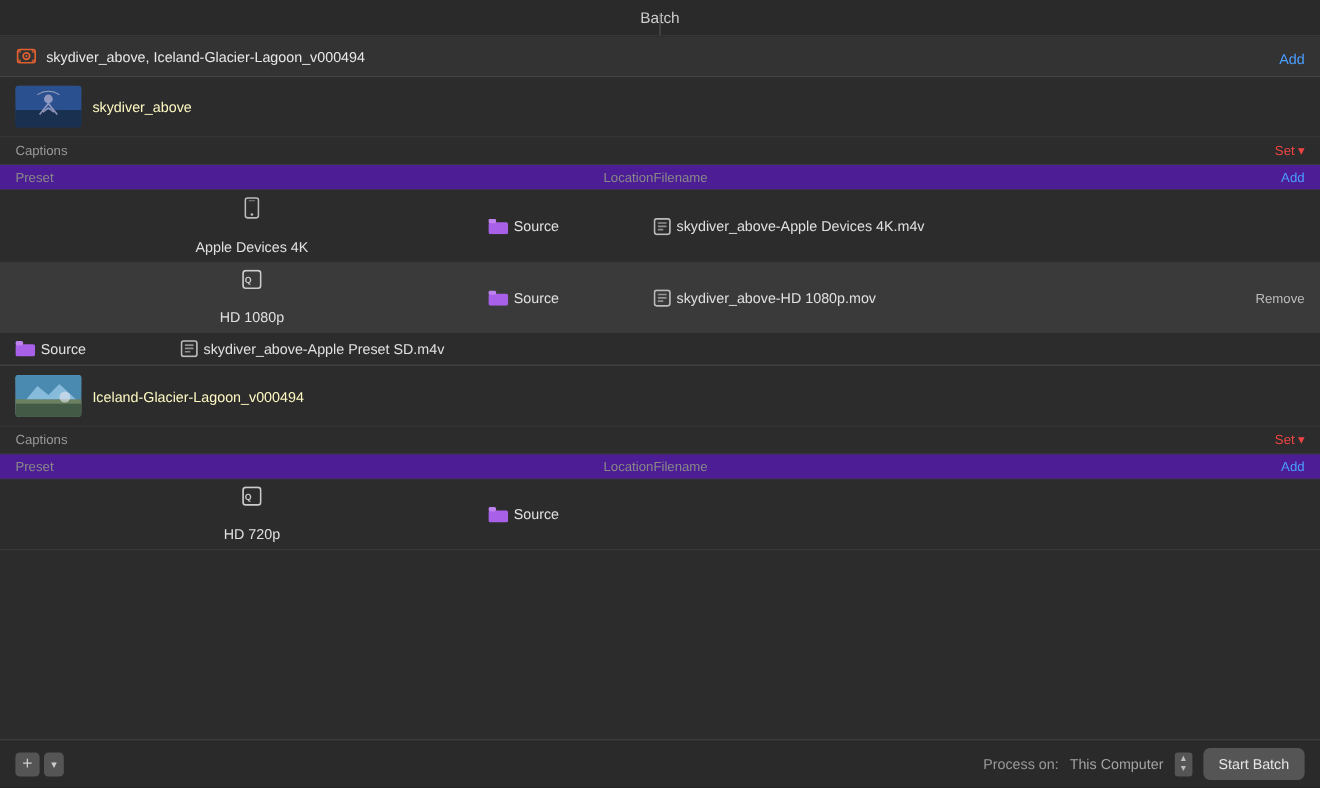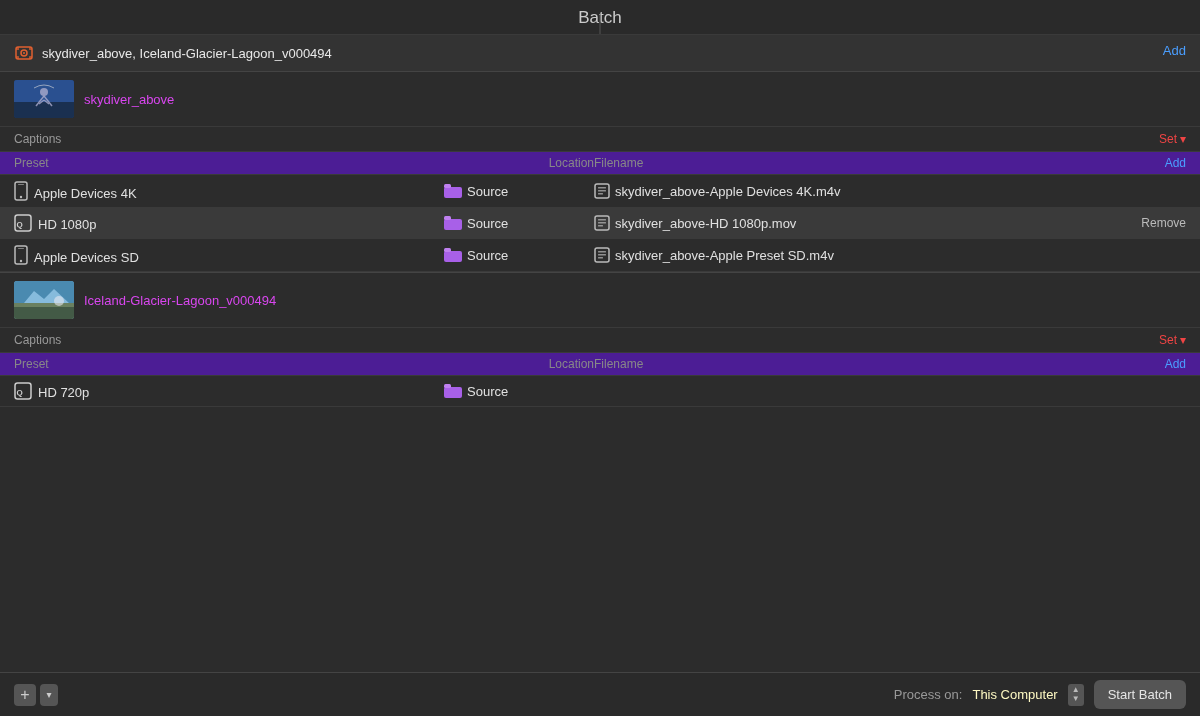--- a/index.html
+++ b/index.html
@@ -36,21 +36,21 @@
     
     .main-area {
       flex: 1;
       overflow-y: auto;
       background: #2c2c2c;
     }
 
     
     .job-header {
       display: flex;
-      align-items: flex-start;
+      align-items: flex-end;
       justify-content: space-between;
       background: #333;
       padding: 8px 14px;
       border-bottom: 1px solid #444;
     }
     .job-header-left {
       display: flex;
       align-items: center;
       gap: 8px;
     }
@@ -83,21 +83,21 @@
       background: #1a3a6a;
       border-radius: 3px;
       overflow: hidden;
       display: flex;
       align-items: center;
       justify-content: center;
       flex-shrink: 0;
     }
     .clip-name {
       font-size: 13px;
-      color: #d946ef;
+      color: #fef9c3;
     }
 
     
     .captions-row {
       display: flex;
       align-items: center;
       justify-content: space-between;
       padding: 5px 14px;
       background: #2c2c2c;
       border-bottom: 1px solid #3a3a3a;
@@ -142,22 +142,23 @@
       padding: 6px 14px;
       background: #2c2c2c;
       border-bottom: 1px solid #3a3a3a;
       font-size: 13px;
     }
     .output-row.selected {
       background: #3a3a3a;
     }
     .output-row .col-preset {
       display: flex;
-      align-items: flex-end;
-      gap: 6px;
+      align-items: center;
+      gap: 18px;
+      flex-direction: column;
     }
     .output-row .col-location {
       display: flex;
       align-items: center;
       gap: 5px;
     }
     .output-row .col-filename {
       display: flex;
       align-items: center;
       gap: 5px;
@@ -225,21 +226,21 @@
       align-items: center;
       gap: 10px;
     }
     .process-label {
       font-size: 13px;
       color: #999;
       padding-left: 40px;
     }
     .process-value {
       font-size: 13px;
-      color: #fef9c3;
+      color: #a3a3a3;
     }
     .stepper {
       display: flex;
       flex-direction: column;
       width: 16px;
       height: 22px;
       background: #555;
       border-radius: 3px;
       cursor: pointer;
       align-items: center;
@@ -255,21 +256,21 @@
       background: #555;
       color: #e5e5e5;
       border: none;
       border-radius: 6px;
       padding: 7px 14px;
       font-size: 13px;
       cursor: pointer;
     }
 
     .title-text {
-      font-size: 17px;
+      font-size: 14px;
       color: #ccc;
     }
   </style>
 </head>
 <body>
 
 <div class="title-bar">
   <span class="title-text">Batch</span>
 </div>
 
@@ -374,28 +375,20 @@
         <rect x="4" y="4" width="8" height="1.5" rx="0.5" fill="#bbb" opacity="0.7"></rect>
         <rect x="4" y="7" width="8" height="1.5" rx="0.5" fill="#bbb" opacity="0.7"></rect>
         <rect x="4" y="10" width="5" height="1.5" rx="0.5" fill="#bbb" opacity="0.7"></rect>
       </svg>
       <span>skydiver_above-HD 1080p.mov</span>
     </div>
     <div class="col-action" style="color:#bbb;font-size:12px;cursor:pointer;">Remove</div>
   </div>
 
   <div class="output-row">
-    <div class="col-preset">
-      <svg width="14" height="20" viewBox="0 0 14 20">
-        <rect x="1" y="1" width="12" height="18" rx="2" fill="none" stroke="#bbb" stroke-width="1.5"></rect>
-        <circle cx="7" cy="16" r="1.2" fill="#bbb"></circle>
-        <rect x="4" y="3" width="6" height="1" rx="0.5" fill="#bbb" opacity="0.6"></rect>
-      </svg>
-      <span>Apple Devices SD</span>
-    </div>
     <div class="col-location">
       <svg width="18" height="14" viewBox="0 0 18 14">
         <rect x="0" y="3" width="18" height="11" rx="2" fill="#a860e8"></rect>
         <rect x="0" y="0" width="7" height="4" rx="1.5" fill="#bf80f0"></rect>
       </svg>
       <span>Source</span>
     </div>
     <div class="col-filename">
       <svg width="16" height="16" viewBox="0 0 16 16">
         <rect x="1" y="1" width="14" height="14" rx="2" fill="none" stroke="#bbb" stroke-width="1.5"></rect>

